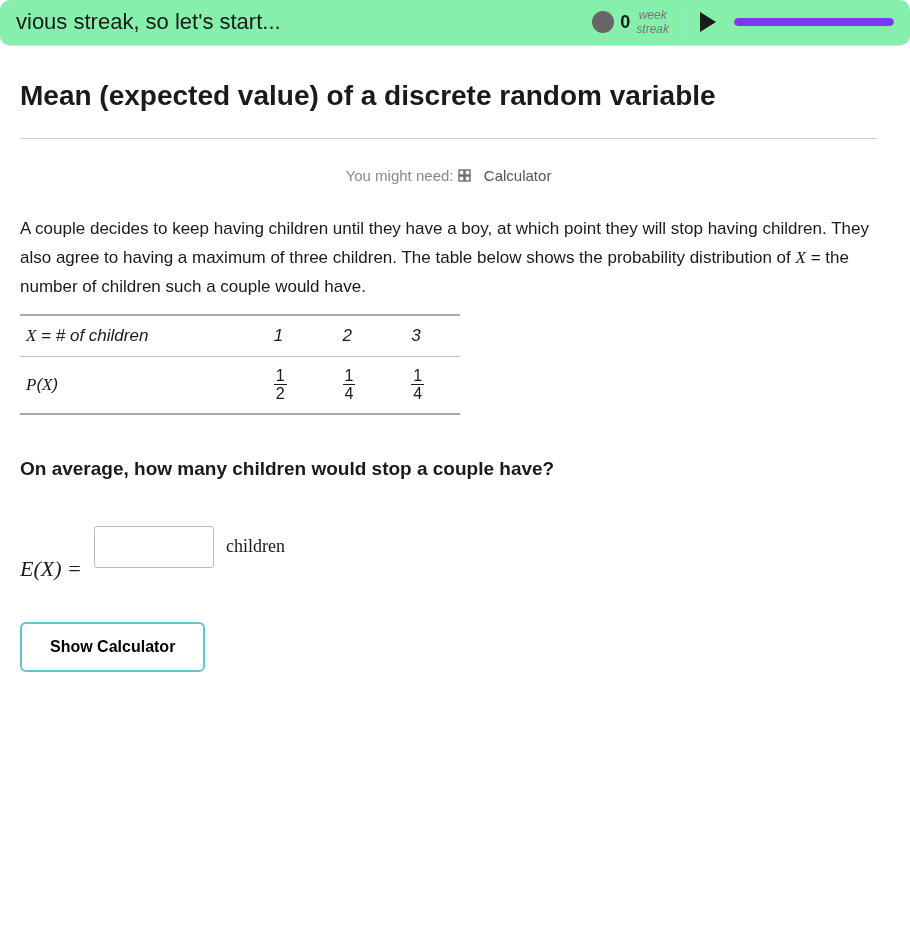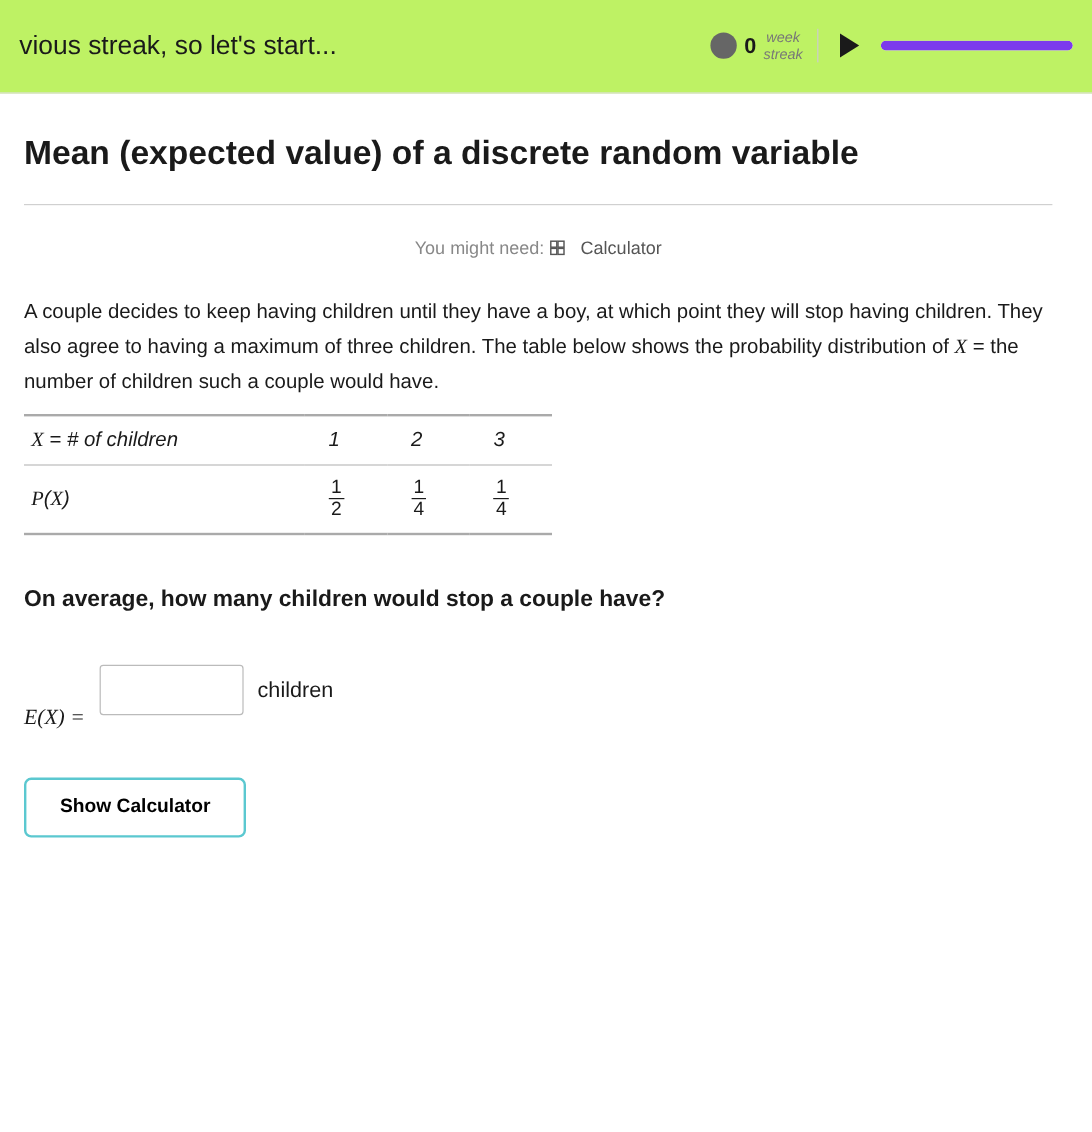--- a/index.html
+++ b/index.html
@@ -15,23 +15,24 @@
       width: 910px;
       min-height: 943px;
       overflow-x: hidden;
     }
 
     
     .top-bar {
       display: flex;
       align-items: center;
       justify-content: space-between;
-      padding: 24px 16px;
+      padding: 8px 16px;
       border-bottom: 1px solid #e0e0e0;
-      background: #bef264;
+      background: #86efac;
+      border-radius: 10px;
     }
 
     .top-bar-left {
       font-size: 22px;
       font-weight: 500;
       color: #1a1a1a;
     }
 
     .top-bar-right {
       display: flex;
@@ -197,37 +198,38 @@
     .answer-row {
       display: flex;
       align-items: center;
       gap: 12px;
       margin-bottom: 40px;
       font-size: 22px;
     }
 
     .answer-math {
       font-style: italic;
-      font-size: 18px;
+      font-size: 22px;
       margin-top: 44px;
     }
 
     .answer-input {
       width: 120px;
       height: 42px;
       border: 1.5px solid #bbb;
       border-radius: 3px;
       font-size: 16px;
       padding: 6px 10px;
       outline: none;
     }
 
     .answer-unit {
       font-size: 18px;
       color: #1a1a1a;
+      font-family: Liberation Serif, serif;
     }
 
     
     .show-calculator-btn {
       display: inline-flex;
       align-items: center;
       justify-content: center;
       padding: 14px 28px;
       border: 2px solid #5bc8d0;
       border-radius: 6px;

